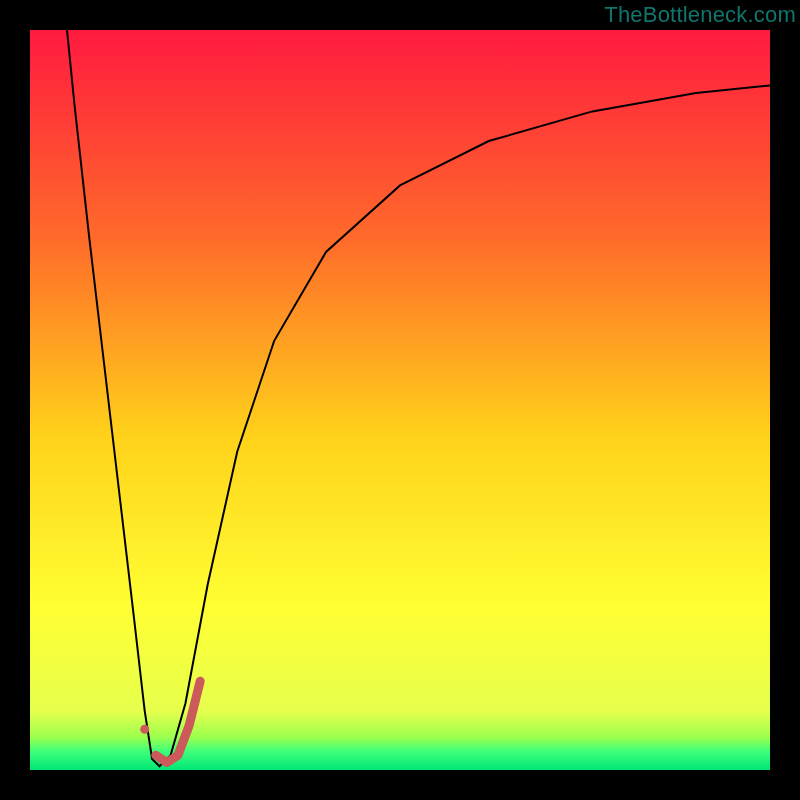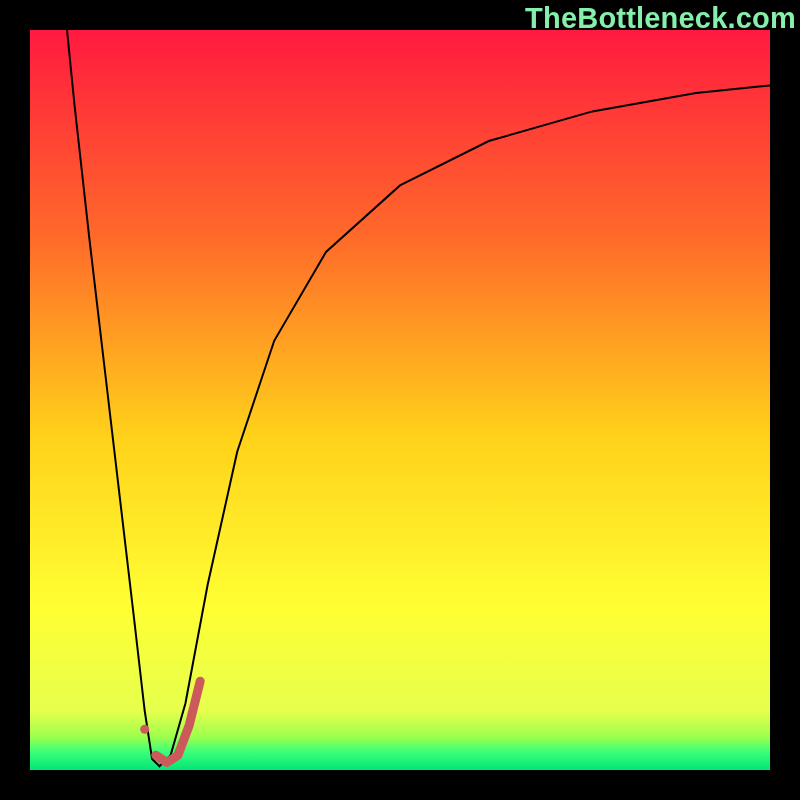--- a/index.html
+++ b/index.html
@@ -22,23 +22,23 @@
     border-right-width: 30px;
   }
   .plot-area {
     position: absolute;
     left: 0; top: 0; right: 0; bottom: 0;
   }
   .watermark {
     position: absolute;
     top: -28px;
     right: -26px;
-    font-size: 29px;
-    font-weight: 700;
-    color: #86efac;
+    font-size: 22px;
+    font-weight: 400;
+    color: #0f766e;
     letter-spacing: 0.2px;
   }
   svg {
     display: block;
   }
 </style>
 </head>
 <body>
 
 <div class="frame">

